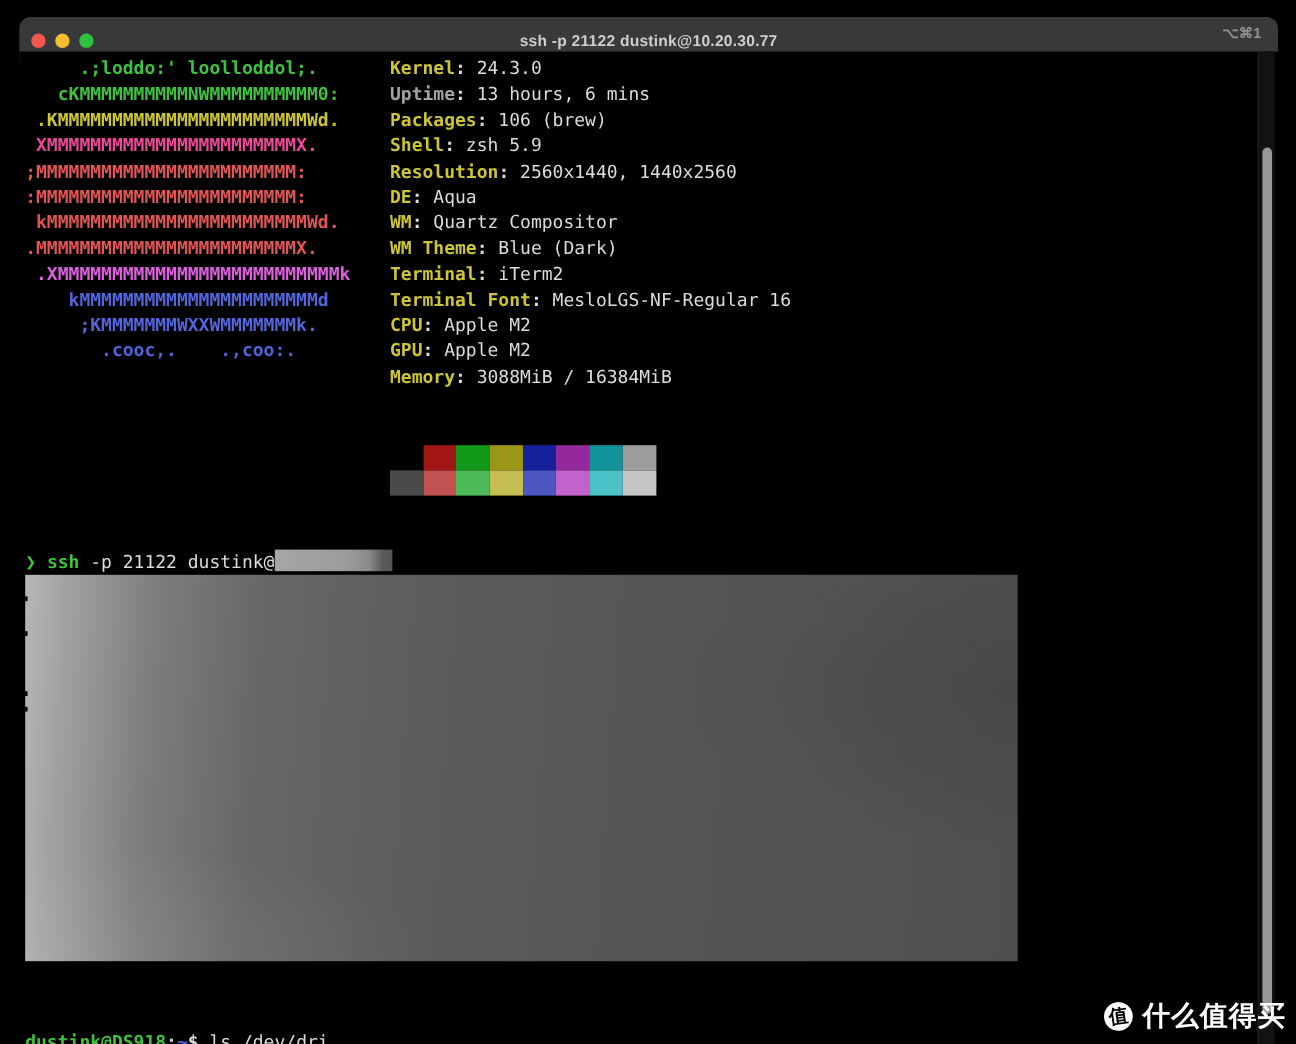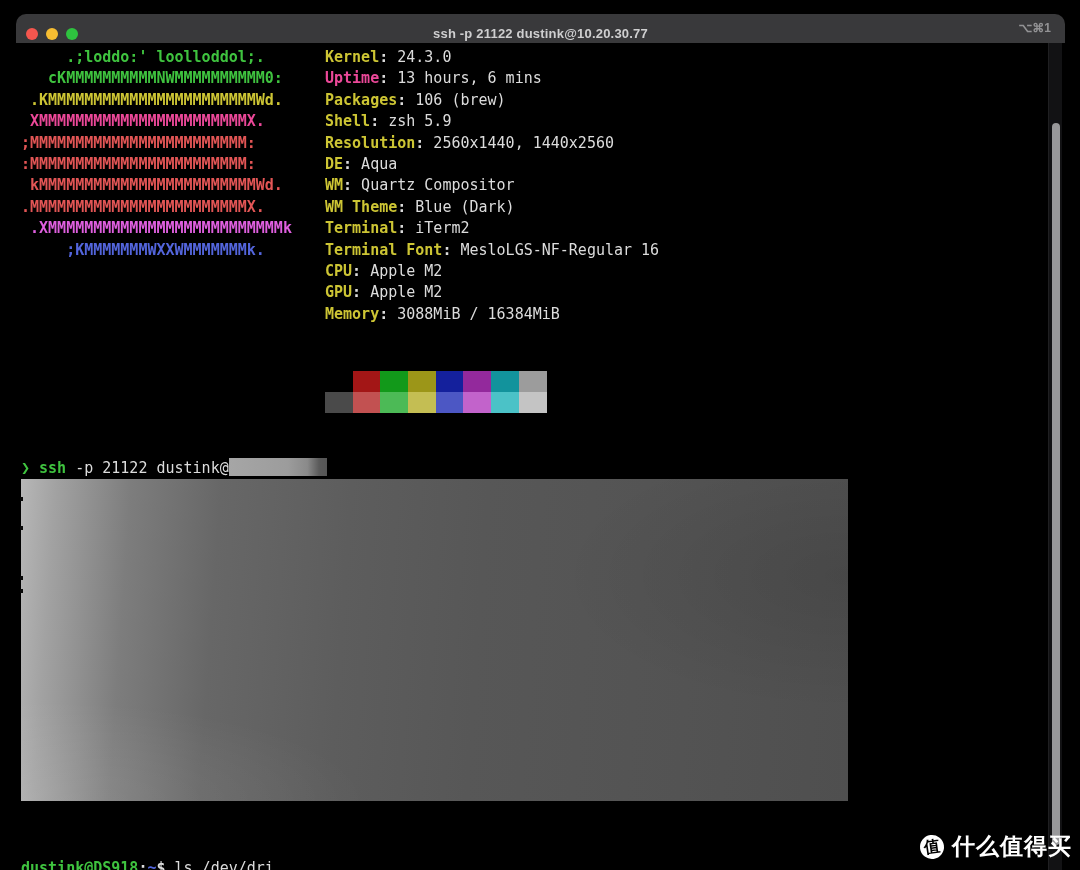--- a/index.html
+++ b/index.html
@@ -98,24 +98,26 @@
   <div class="terminal">
     <pre class="ascii-art" id="ascii-art"><span style="color: rgb(63, 195, 63);">     .;loddo:' loolloddol;.
 </span><span style="color: rgb(63, 195, 63);">   cKMMMMMMMMMMNWMMMMMMMMMM0:
 </span><span style="color: rgb(205, 197, 52);"> .KMMMMMMMMMMMMMMMMMMMMMMMWd.
 </span><span style="color: #ec4899;"> XMMMMMMMMMMMMMMMMMMMMMMMX.
 </span><span style="color: rgb(226, 85, 85);">;MMMMMMMMMMMMMMMMMMMMMMMM:
 </span><span style="color: rgb(226, 85, 85);">:MMMMMMMMMMMMMMMMMMMMMMMM:
 </span><span style="color: rgb(226, 85, 85);"> kMMMMMMMMMMMMMMMMMMMMMMMMWd.
 </span><span style="color: rgb(226, 85, 85);">.MMMMMMMMMMMMMMMMMMMMMMMMX.
 </span><span style="color: rgb(223, 95, 223);"> .XMMMMMMMMMMMMMMMMMMMMMMMMMMk
+</span><span style="color: rgb(83, 101, 220);">    kMMMMMMMMMMMMMMMMMMMMMMd
 </span><span style="color: rgb(83, 101, 220);">     ;KMMMMMMMWXXWMMMMMMMk.
+</span><span style="color: rgb(83, 101, 220);">       .cooc,.    .,coo:.
 </span></pre>
     <pre class="sysinfo" id="sysinfo"><span class="info-label" style="color: rgb(205, 197, 52);">Kernel</span><span class="info-sep">:</span><span class="info-value"> 24.3.0
-</span><span class="info-label" style="color: #ec4899;">Uptime</span><span class="info-sep">:</span><span class="info-value"> 13 hours, 6 mins
+</span><span class="info-label" style="color: #a3a3a3;">Uptime</span><span class="info-sep">:</span><span class="info-value"> 13 hours, 6 mins
 </span><span class="info-label" style="color: rgb(205, 197, 52);">Packages</span><span class="info-sep">:</span><span class="info-value"> 106 (brew)
 </span><span class="info-label" style="color: rgb(205, 197, 52);">Shell</span><span class="info-sep">:</span><span class="info-value"> zsh 5.9
 </span><span class="info-label" style="color: rgb(205, 197, 52);">Resolution</span><span class="info-sep">:</span><span class="info-value"> 2560x1440, 1440x2560
 </span><span class="info-label" style="color: rgb(205, 197, 52);">DE</span><span class="info-sep">:</span><span class="info-value"> Aqua
 </span><span class="info-label" style="color: rgb(205, 197, 52);">WM</span><span class="info-sep">:</span><span class="info-value"> Quartz Compositor
 </span><span class="info-label" style="color: rgb(205, 197, 52);">WM Theme</span><span class="info-sep">:</span><span class="info-value"> Blue (Dark)
 </span><span class="info-label" style="color: rgb(205, 197, 52);">Terminal</span><span class="info-sep">:</span><span class="info-value"> iTerm2
 </span><span class="info-label" style="color: rgb(205, 197, 52);">Terminal Font</span><span class="info-sep">:</span><span class="info-value"> MesloLGS-NF-Regular 16
 </span><span class="info-label" style="color: rgb(205, 197, 52);">CPU</span><span class="info-sep">:</span><span class="info-value"> Apple M2
 </span><span class="info-label" style="color: rgb(205, 197, 52);">GPU</span><span class="info-sep">:</span><span class="info-value"> Apple M2

